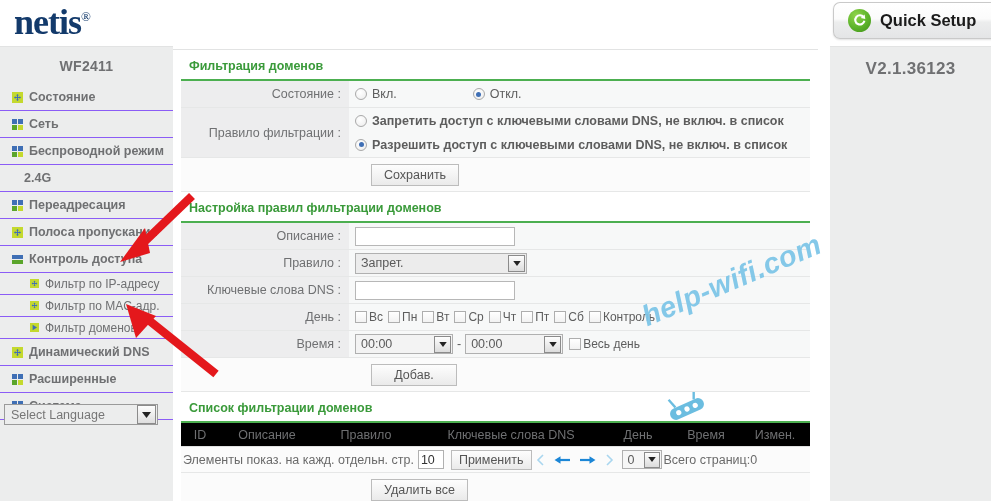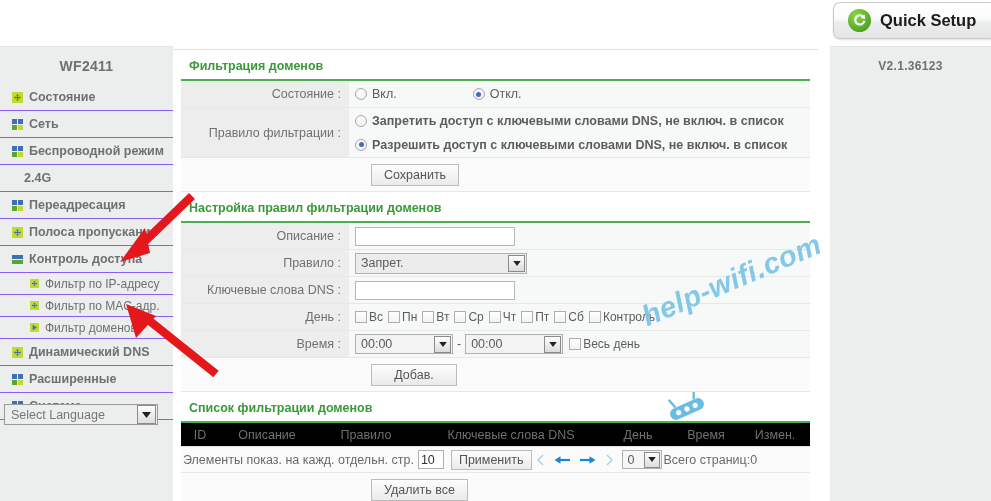--- a/index.html
+++ b/index.html
@@ -219,21 +219,21 @@
 
   
   #rightpanel {
     position: absolute; left: 830px; top: 46px;
     width: 161px; height: 455px;
     background: #eceded;
     border-top: 1px solid #e2e3e3;
   }
   #version {
     text-align: center; color: #6f7072;
-    font-size: 12px; font-weight: bold;
+    font-size: 17px; font-weight: bold;
     padding-top: 12px; letter-spacing: .3px;
   }
   #gap {
     position: absolute; left: 818px; top: 46px; width: 12px; height: 455px;
     background: #ffffff;
   }
 
   
   .annot { position: absolute; pointer-events: none; }
   #wm {
@@ -249,20 +249,21 @@
     white-space: nowrap;
     letter-spacing: .5px;
   }
 </style>
 </head>
 <body>
 
 <div id="page">
 
   <div id="topbar">
+    <div id="logo"><span>netis</span><span class="reg">®</span></div>
 
     <div id="quick-setup">
       <span id="qs-icon">
         <svg width="15" height="15" viewBox="0 0 15 15">
           <path d="M11.6 4.2 A4.6 4.6 0 1 0 12.4 7.8" fill="none" stroke="#ffffff" stroke-width="2.1"></path>
           <polygon points="12.6,1.5 13.3,6.0 8.7,5.0" fill="#ffffff"></polygon>
         </svg>
       </span>
       <span id="qs-label">Quick Setup</span>
     </div>

